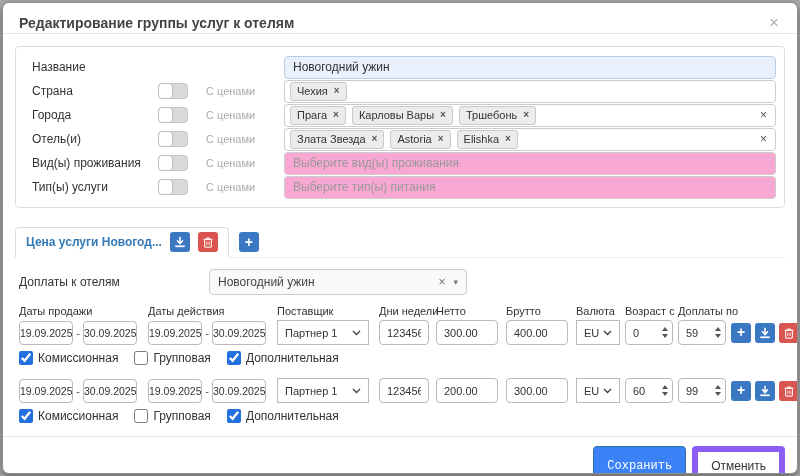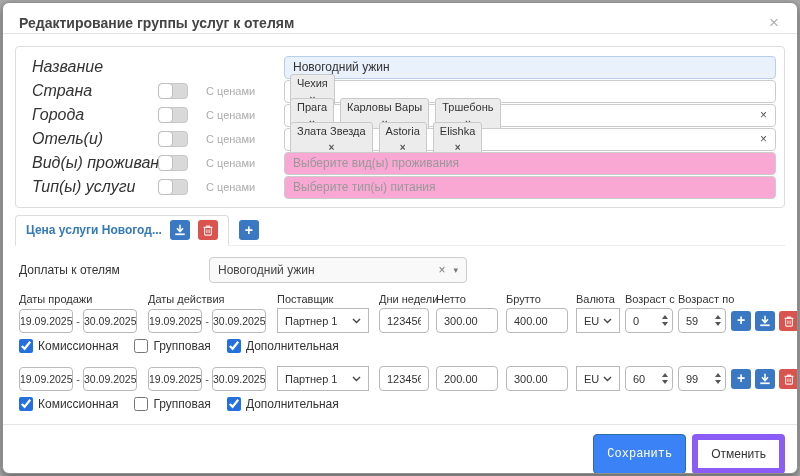--- a/index.html
+++ b/index.html
@@ -8,39 +8,39 @@
   .modal{position:absolute;inset:2px;background:#fff;border:1px solid #909090;border-radius:7px;
     box-shadow:0 3px 10px rgba(0,0,0,.45);display:flex;flex-direction:column;color:#333;overflow:hidden;}
   
   .mheader{display:flex;justify-content:space-between;align-items:center;padding:11px 16px 2px;border-bottom:1px solid #e5e5e5;}
   .mtitle{font-size:14px;font-weight:bold;color:#444;}
   .mclose{font-size:17px;color:#b0b0b0;line-height:1;cursor:pointer;padding:0 2px;}
   
   .mbody{flex:1;padding:12px 12px 0;}
   .fbox{border:1px solid #ddd;border-radius:4px;padding:8px;}
   .frow{display:flex;align-items:center;height:24px;}
-  .flabel{width:134px;font-size:16px;padding-left:8px;white-space:nowrap;font-style:italic;}
+  .flabel{width:134px;font-size:12px;padding-left:8px;white-space:nowrap;}
   .ftoggle{width:126px;display:flex;align-items:center;gap:18px;}
   .switch{width:30px;height:16px;background:#d9d9d9;border:1px solid #c8c8c8;border-radius:4px;position:relative;display:inline-block;flex:none;}
   .knob{position:absolute;left:-1px;top:-1px;width:15px;height:16px;background:#fff;border:1px solid #bdbdbd;border-radius:4px;}
   .tglbl{font-size:11px;color:#ababab;white-space:nowrap;}
   .ffield{flex:1;}
   .tinput{width:100%;height:23px;border:1px solid #ccc;border-radius:4px;font:12px "Liberation Sans",sans-serif;
     padding:0 8px;color:#333;outline:none;background:#f9a8d4;}
   .tinput::placeholder{color:#999;}
   .name-input{background:#e8f1fc;border-color:#b9cfe8;}
   .tagbox{height:23px;border:1px solid #ccc;border-radius:4px;display:flex;align-items:center;gap:6px;padding:0 5px;background:#fff;}
   .tag{display:inline-flex;align-items:center;gap:6px;background:#ececec;border:1px solid #c9c9c9;border-radius:3px;
-    font-size:11px;line-height:1;padding:3px 6px;color:#333;white-space:nowrap;flex-direction:column;}
+    font-size:11px;line-height:1;padding:3px 6px;color:#333;white-space:nowrap;}
   .tagx{color:#555;font-weight:bold;font-size:10px;cursor:pointer;}
   .clearx{margin-left:auto;color:#555;font-size:12px;padding:0 3px;cursor:pointer;}
   
   .tabbar{display:flex;align-items:flex-end;margin-top:7px;border-bottom:1px solid #ececec;}
   .tab{display:flex;align-items:center;gap:8px;border:1px solid #ddd;border-bottom-color:#fff;margin-bottom:-1px;
-    border-radius:4px 4px 0 0;padding:4px 10px 5px;background:#fff;}
+    border-radius:4px 4px 0 0;padding:4px 10px 5px;background:#fff;margin-top:12px;}
   .tablbl{font-size:12px;font-weight:bold;color:#337ab7;white-space:nowrap;}
   .ibtn{width:20px;height:20px;border:none;border-radius:3px;display:inline-flex;align-items:center;justify-content:center;
     color:#fff;cursor:pointer;padding:0;flex:none;}
   .ibtn.blue{background:#3a78c3;}
   .ibtn.red{background:#d9534f;}
   .plus{font:bold 14px "Liberation Sans",sans-serif;line-height:1;margin-top:-1px;}
   .addtab{margin:0 0 5px 10px;}
   
   .supprow{display:flex;align-items:center;margin-top:11px;}
   .supplbl{font-size:12px;width:194px;padding-left:4px;}
@@ -242,21 +242,21 @@
 
       <div class="phead">
         <span class="w-dates">Даты продажи</span>
         <span class="w-dates">Даты действия</span>
         <span class="w-sup">Поставщик</span>
         <span class="w-week">Дни недели</span>
         <span class="w-net">Нетто</span>
         <span class="w-gross">Брутто</span>
         <span class="w-cur">Валюта</span>
         <span class="w-age">Возраст с</span>
-        <span class="w-age">Возраст по</span>
+        <span class="w-age">Доплаты по</span>
       </div>
 
       <div class="prow">
         <div class="dates w-dates">
           <input class="din" value="19.09.2025" style="">
           <span class="ddash">-</span>
           <input class="din" value="30.09.2025" style="">
         </div>
         <div class="dates w-dates">
           <input class="din" value="19.09.2025" style="">

